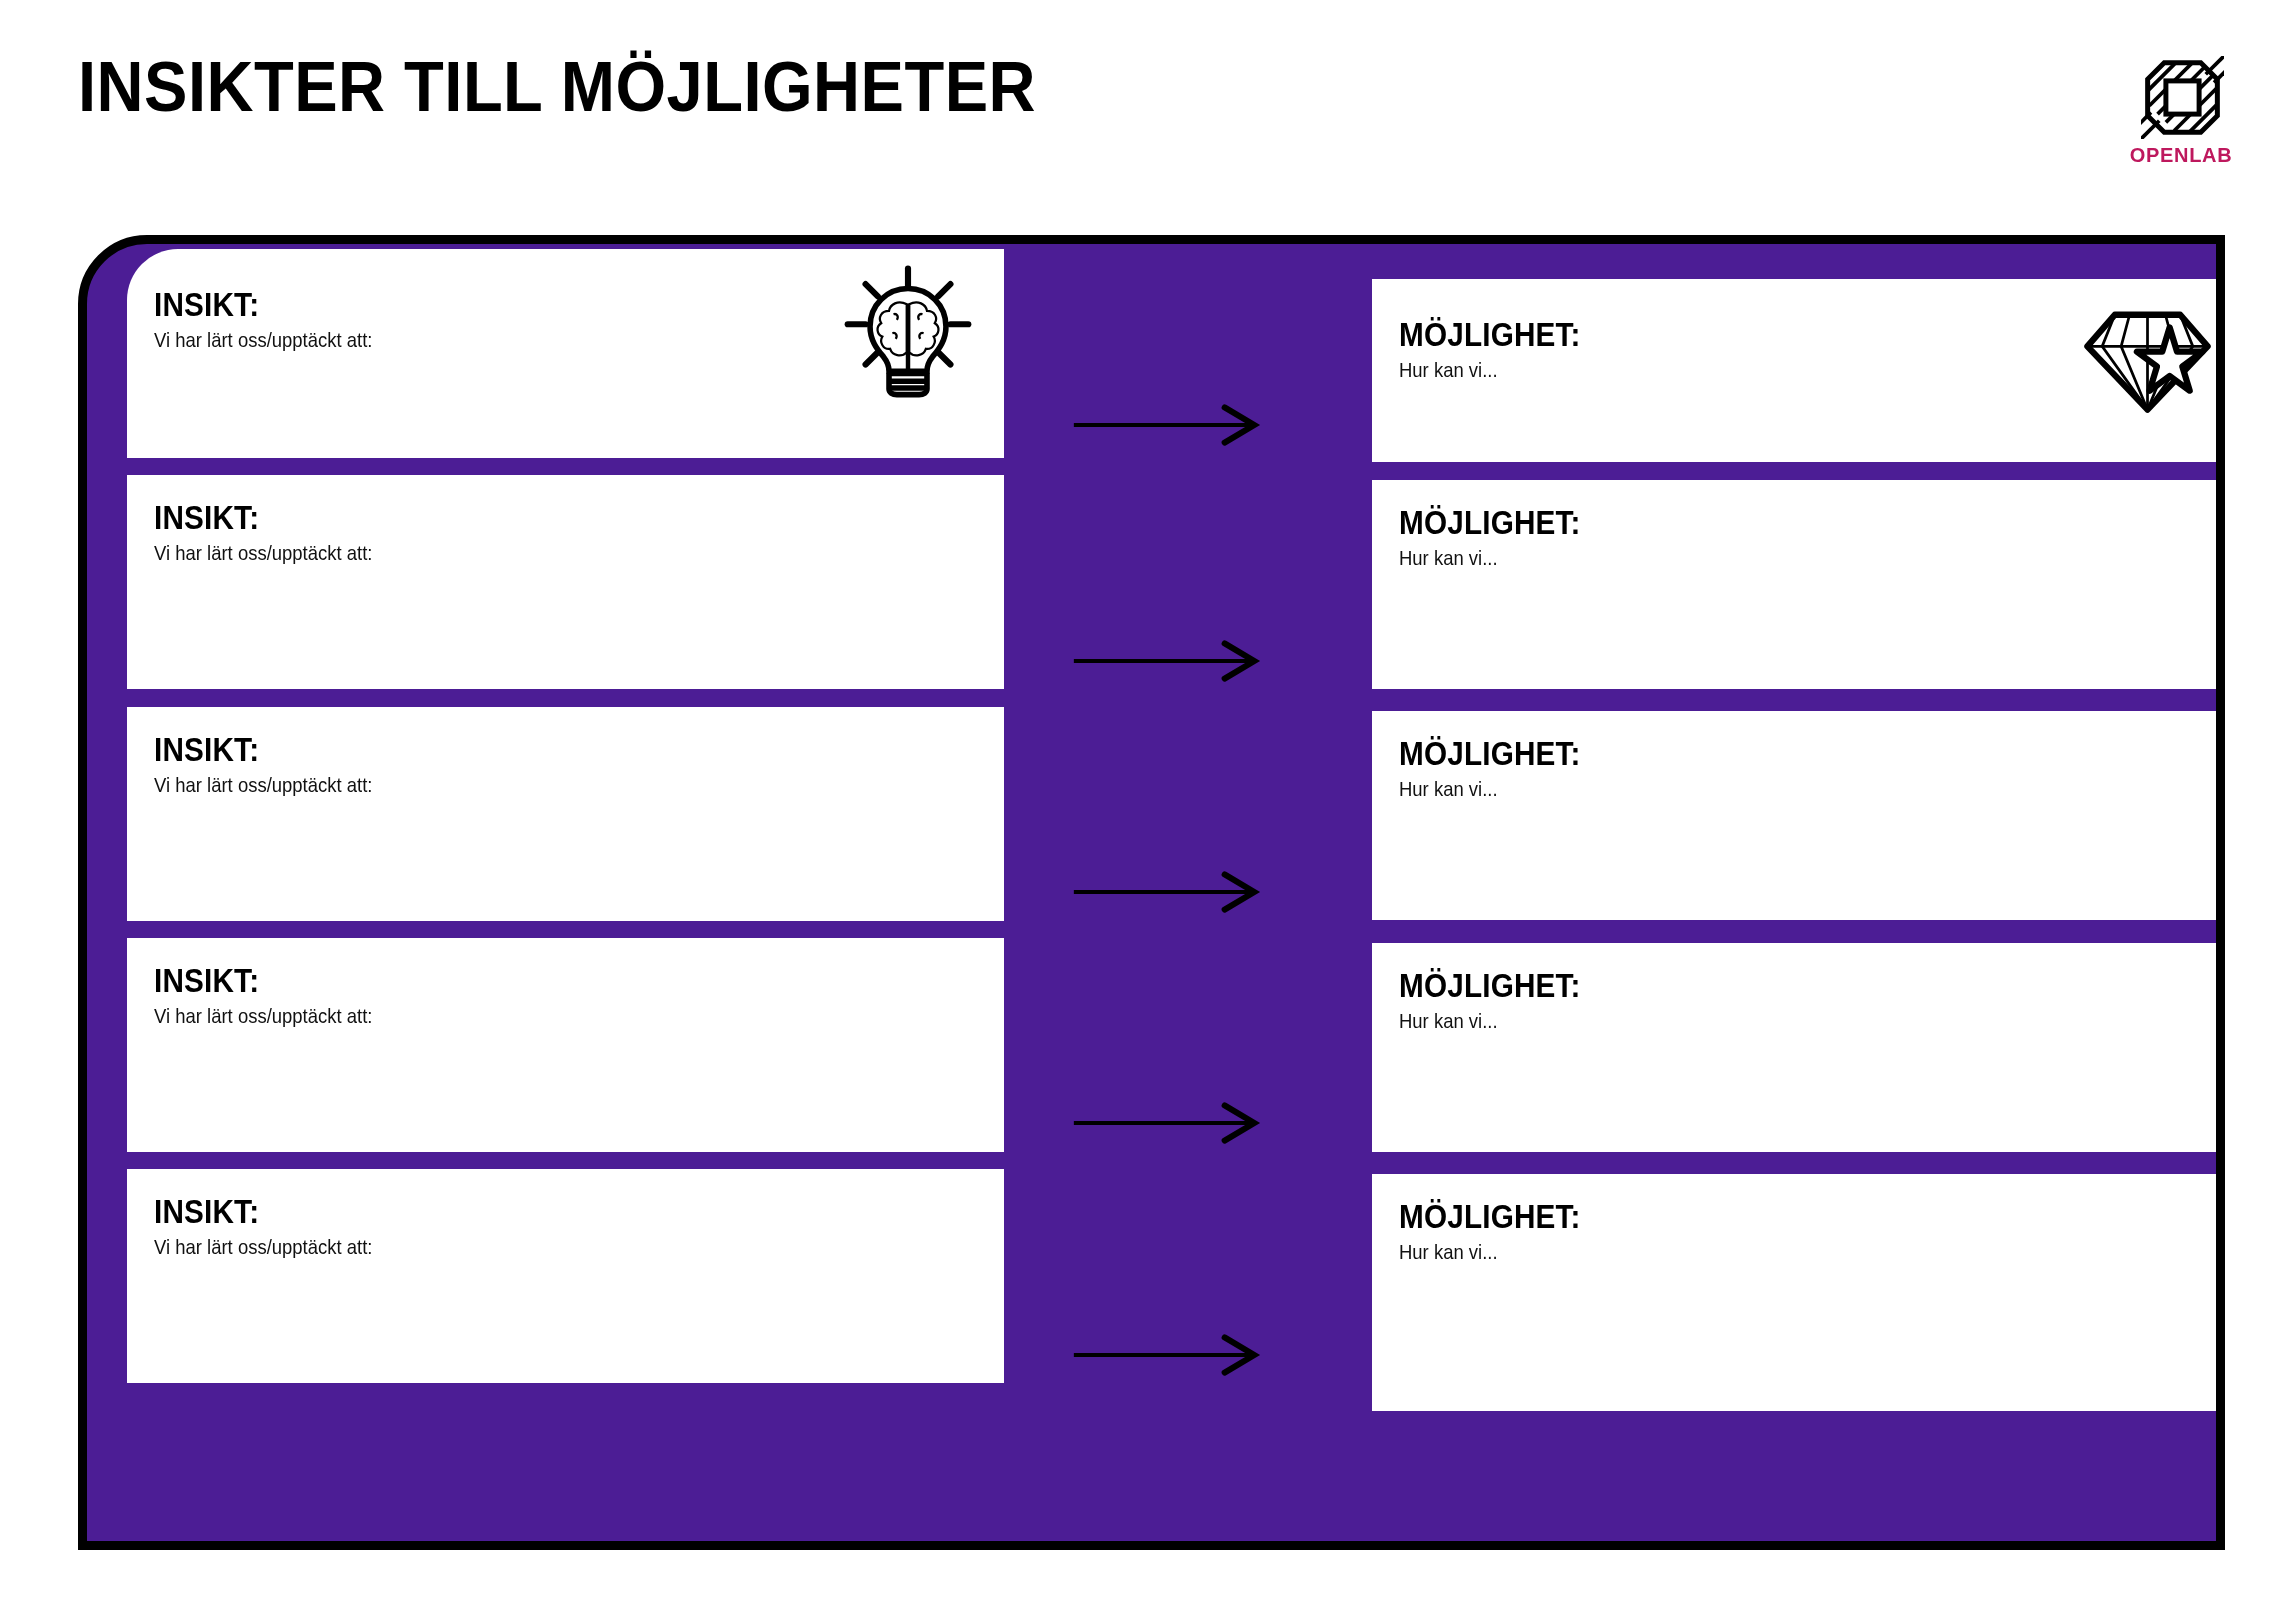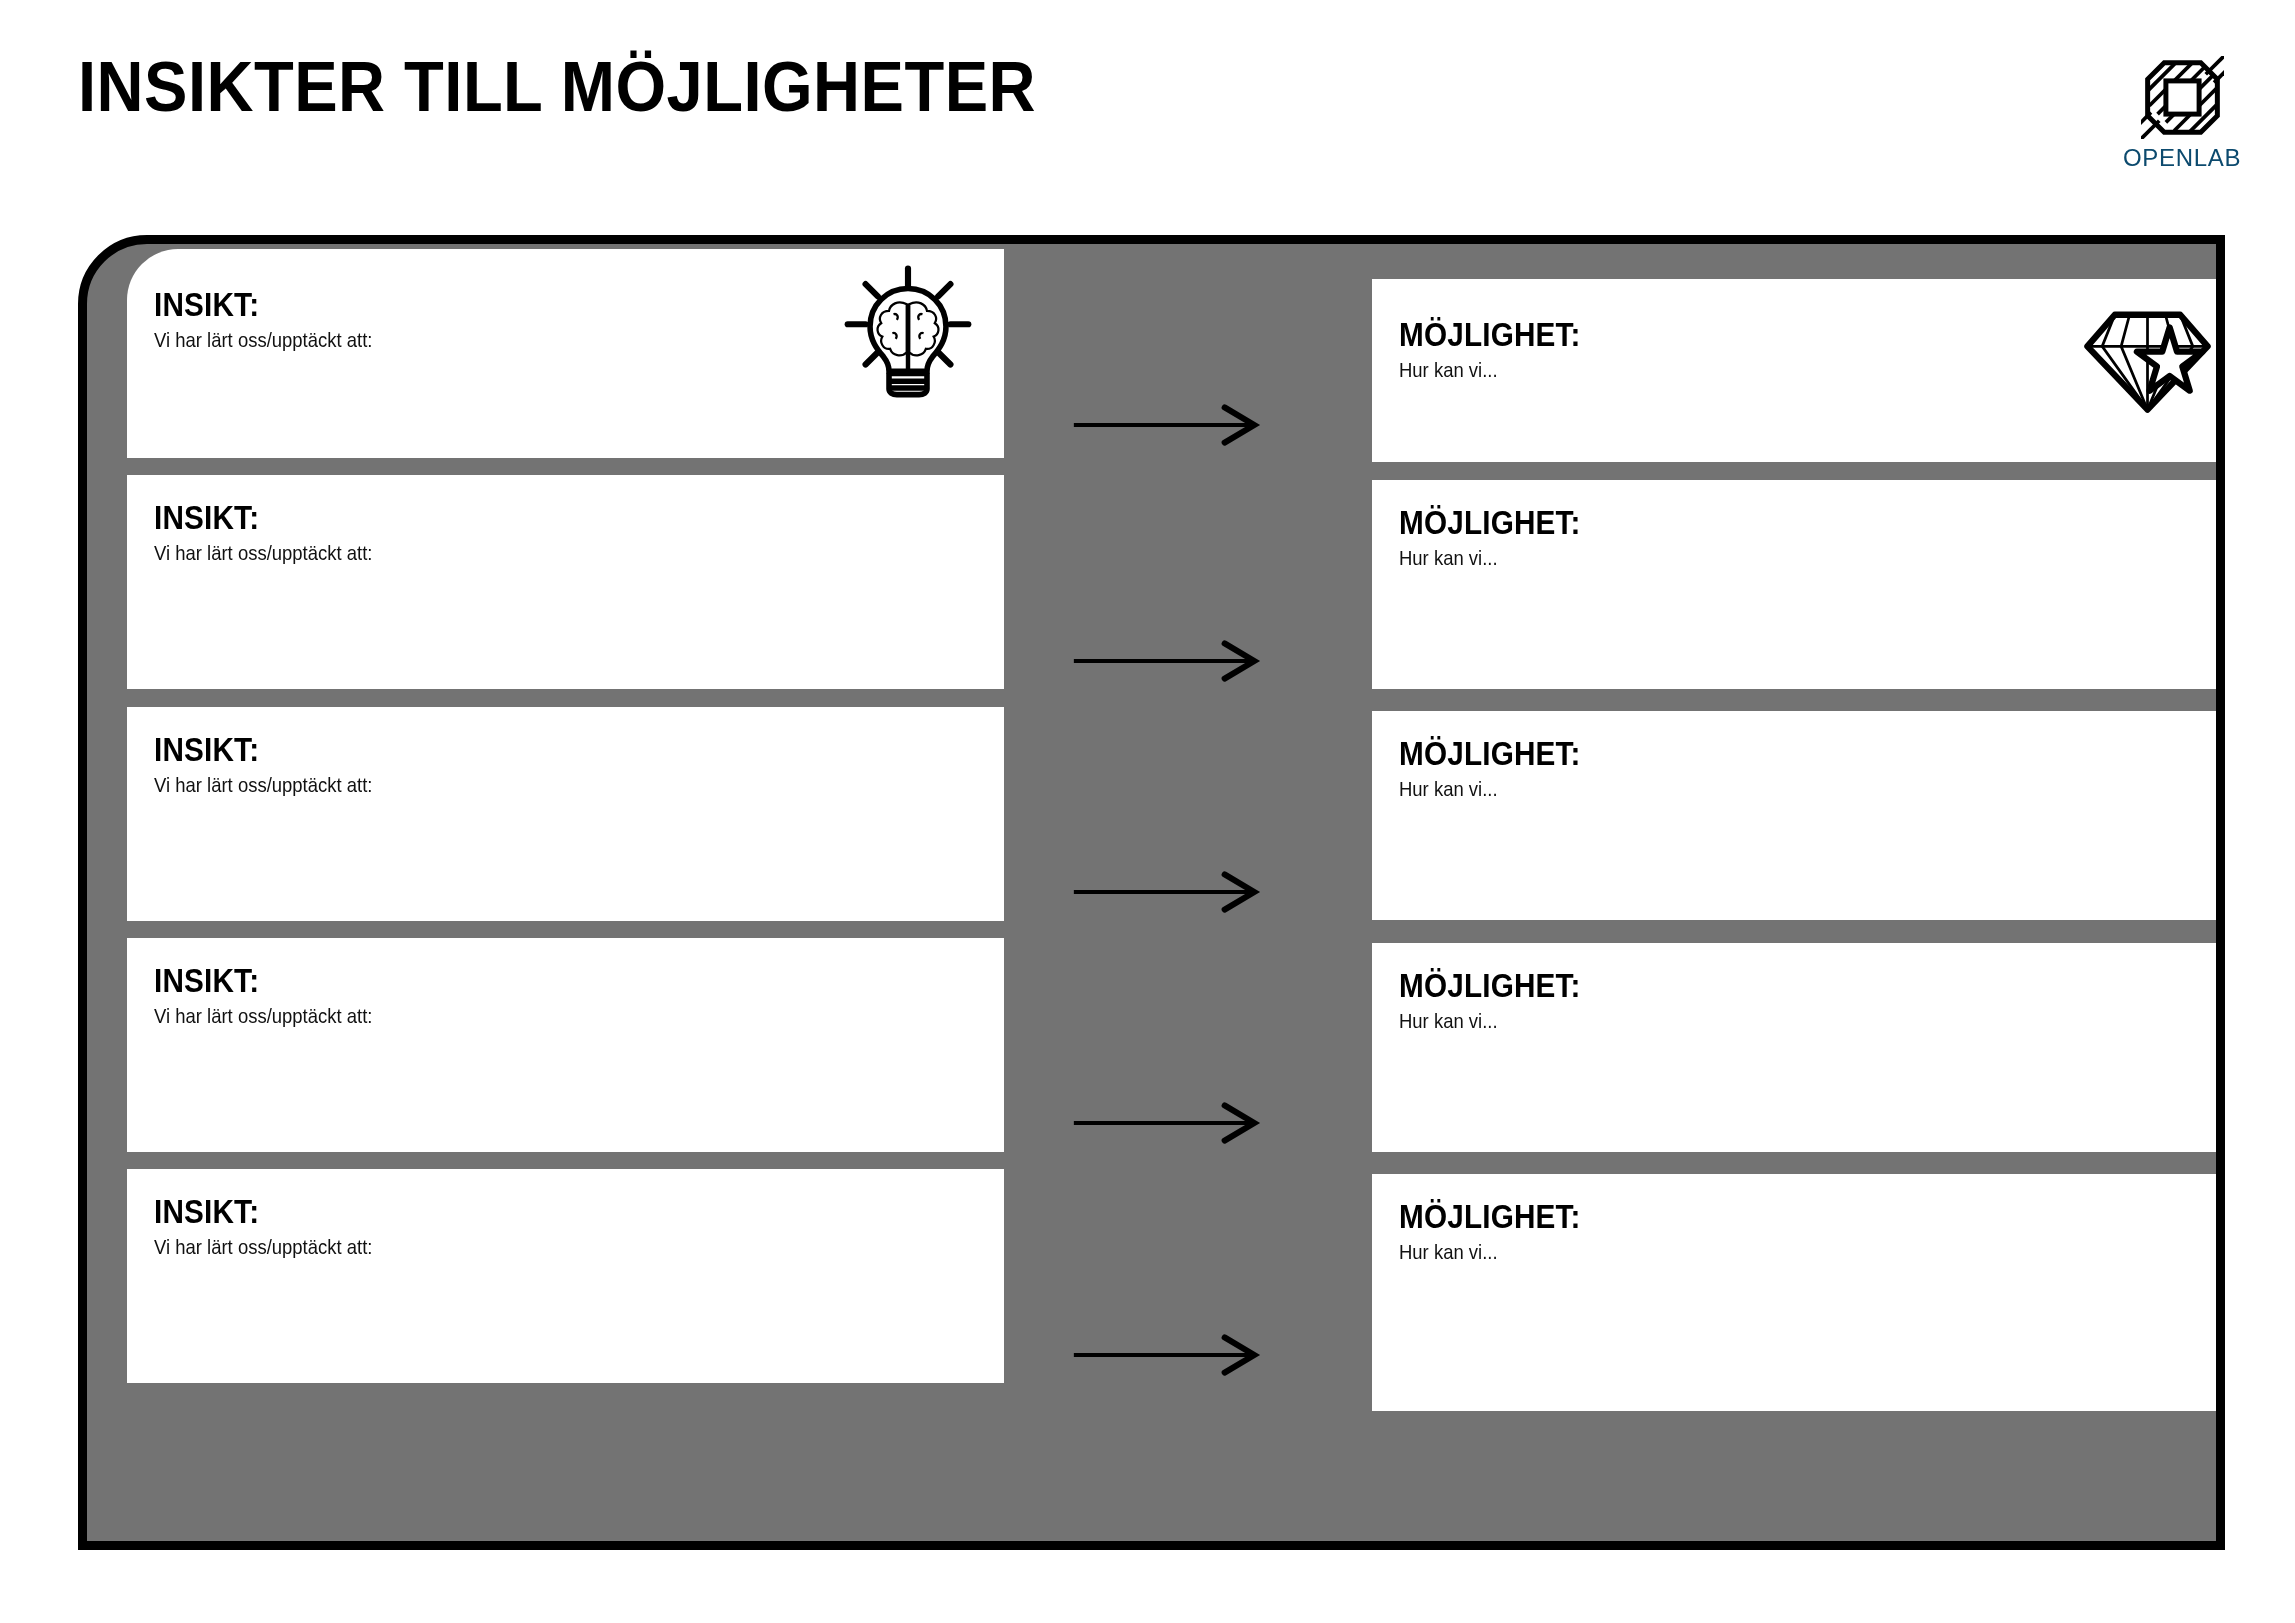--- a/index.html
+++ b/index.html
@@ -48,34 +48,34 @@
     top: 0;
     width: 83px;
     height: 83px;
   }
   .logo-word {
     position: absolute;
     left: 0;
     top: 88px;
     width: 116px;
     text-align: center;
-    font-size: 24px;
-    font-weight: 400;
+    font-size: 20px;
+    font-weight: 700;
     letter-spacing: 0.7px;
-    color: #0c4a6e;
+    color: #be185d;
   }
 
   
   .board {
     position: absolute;
     left: 78px;
     top: 235px;
     width: 2147px;
     height: 1315px;
-    background: #737373;
+    background: #4c1d95;
     border: 9.3px solid #000000;
     border-top-left-radius: 69px;
     overflow: hidden;
   }
 
   .board-inner {
     position: relative;
     width: 100%;
     height: 100%;
   }

